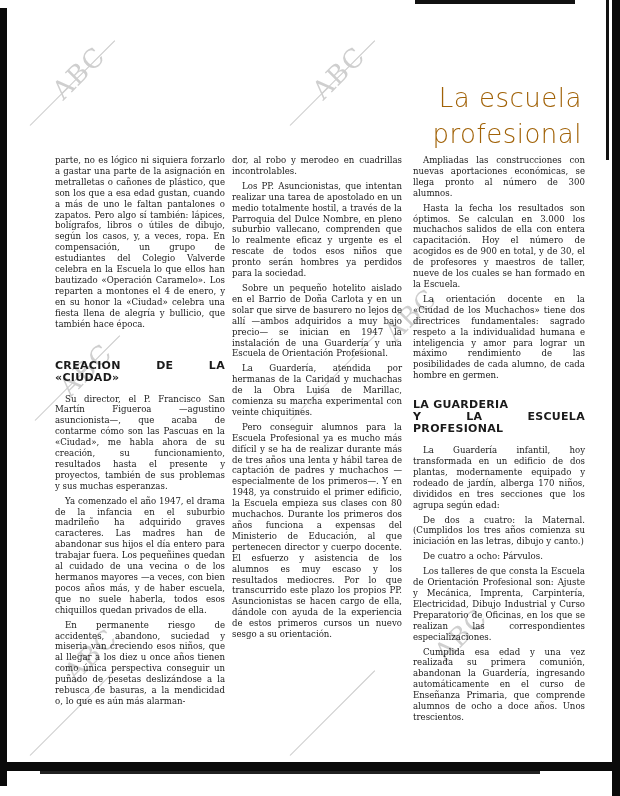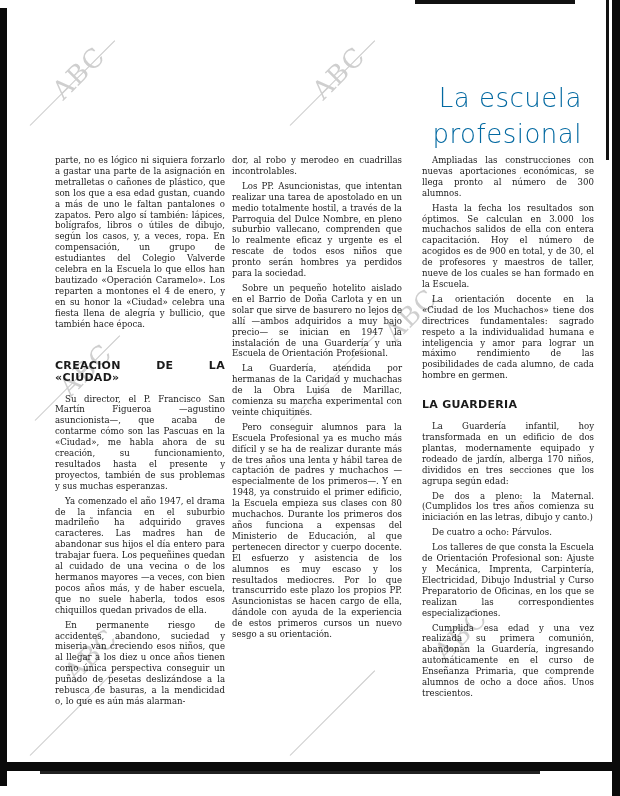--- a/index.html
+++ b/index.html
@@ -24,37 +24,37 @@
     .scan-border-bottom {
       position: absolute; left: 0; top: 762px; width: 620px; height: 9px; background: #0a0a0a;
     }
     .scan-border-bottom2 {
       position: absolute; left: 40px; top: 771px; width: 500px; height: 3px; background: #222;
     }
     .page { position: absolute; left: 0; top: 0; width: 620px; height: 796px; }
     .title {
       position: absolute; right: 38px; top: 80px; text-align: right;
       font-family: "DejaVu Sans", sans-serif; font-weight: 200;
-      font-size: 26px; line-height: 36px; color: #0369a1; letter-spacing: 0.5px;
+      font-size: 26px; line-height: 36px; color: #a16207; letter-spacing: 0.5px;
     }
     .title span { display: block; }
     .col {
       position: absolute; top: 155px; width: 170px;
       font-size: 8.6px; line-height: 10.9px; text-align: justify;
       hyphens: manual;
     }
     .col p { margin: 0 0 4px 0; text-indent: 10px; }
     .col p.cont { text-indent: 0; }
     .col h3 {
       font-family: "DejaVu Sans", sans-serif; font-weight: bold;
       font-size: 11px; line-height: 12px; margin: 0 0 10px 0; letter-spacing: 0.3px;
     }
     #col1 { left: 55px; }
     #col2 { left: 232px; }
-    #col3 { left: 413px; width: 172px; margin-left: 9px; }
+    #col3 { left: 413px; width: 172px; }
     .watermark {
       position: absolute; width: 120px; height: 0;
       border-top: 1px solid #c8c8c8;
       transform-origin: left center;
       transform: rotate(-45deg);
     }
     .wm-text {
       position: absolute; font-family: "DejaVu Serif", serif; font-size: 26px;
       color: #cfcfcf; transform: rotate(-45deg); letter-spacing: 1px;
     }
@@ -106,21 +106,22 @@
     <p>Pero conseguir alumnos para la Escuela Profesional ya es mucho más difícil y se ha de realizar durante más de tres años una lenta y hábil tarea de captación de padres y muchachos —especialmente de los primeros—. Y en 1948, ya construido el primer edificio, la Escuela empieza sus clases con 80 muchachos. Durante los primeros dos años funciona a expensas del Ministerio de Educación, al que pertenecen director y cuerpo docente. El esfuerzo y asistencia de los alumnos es muy escaso y los resultados mediocres. Por lo que transcurrido este plazo los propios PP. Asuncionistas se hacen cargo de ella, dándole con ayuda de la experiencia de estos primeros cursos un nuevo sesgo a su orientación.</p>
   </div>
 
   <div class="col" id="col3">
     <p>Ampliadas las construcciones con nuevas aportaciones económicas, se llega pronto al número de 300 alumnos.</p>
     <p>Hasta la fecha los resultados son óptimos. Se calculan en 3.000 los muchachos salidos de ella con entera capacitación. Hoy el número de acogidos es de 900 en total, y de 30, el de profesores y maestros de taller, nueve de los cuales se han formado en la Escuela.</p>
     <p>La orientación docente en la «Ciudad de los Muchachos» tiene dos directrices fundamentales: sagrado respeto a la individualidad humana e inteligencia y amor para lograr un máximo rendimiento de las posibilidades de cada alumno, de cada hombre en germen.</p>
     <div style="height:14px"></div>
     <h3>
       <span style="display:block">LA GUARDERIA</span>
+      <span style="display:block">Y LA ESCUELA PROFESIONAL</span>
     </h3>
     <p>La Guardería infantil, hoy transformada en un edificio de dos plantas, modernamente equipado y rodeado de jardín, alberga 170 niños, divididos en tres secciones que los agrupa según edad:</p>
-    <p>De dos a pleno: la Maternal. (Cumplidos los tres años comienza su iniciación en las letras, dibujo y canto.)</p>
+    <p>De dos a cuatro: la Maternal. (Cumplidos los tres años comienza su iniciación en las letras, dibujo y canto.)</p>
     <p>De cuatro a ocho: Párvulos.</p>
     <p>Los talleres de que consta la Escuela de Orientación Profesional son: Ajuste y Mecánica, Imprenta, Carpintería, Electricidad, Dibujo Industrial y Curso Preparatorio de Oficinas, en los que se realizan las correspondientes especializaciones.</p>
     <p>Cumplida esa edad y una vez realizada su primera comunión, abandonan la Guardería, ingresando automáticamente en el curso de Enseñanza Primaria, que comprende alumnos de ocho a doce años. Unos trescientos.</p>
   </div>
 
 </div>
 
 </body></html>

